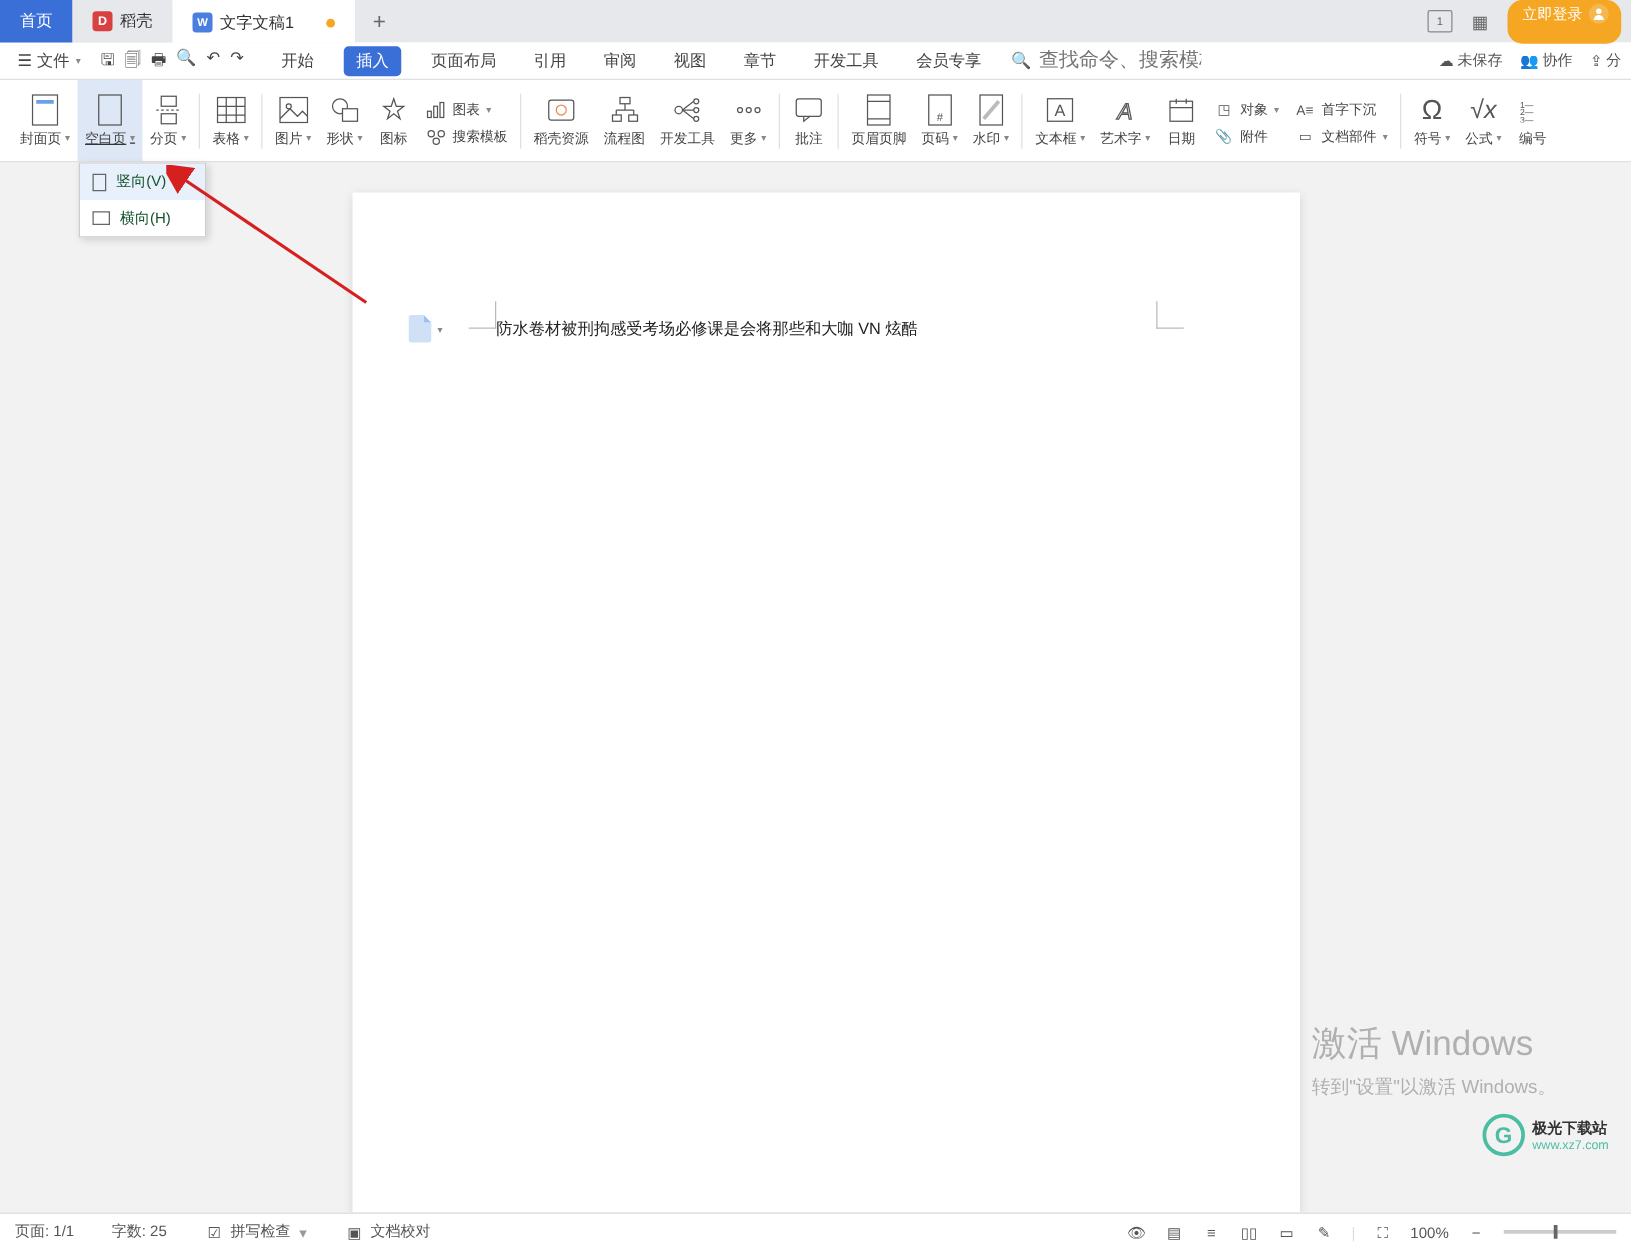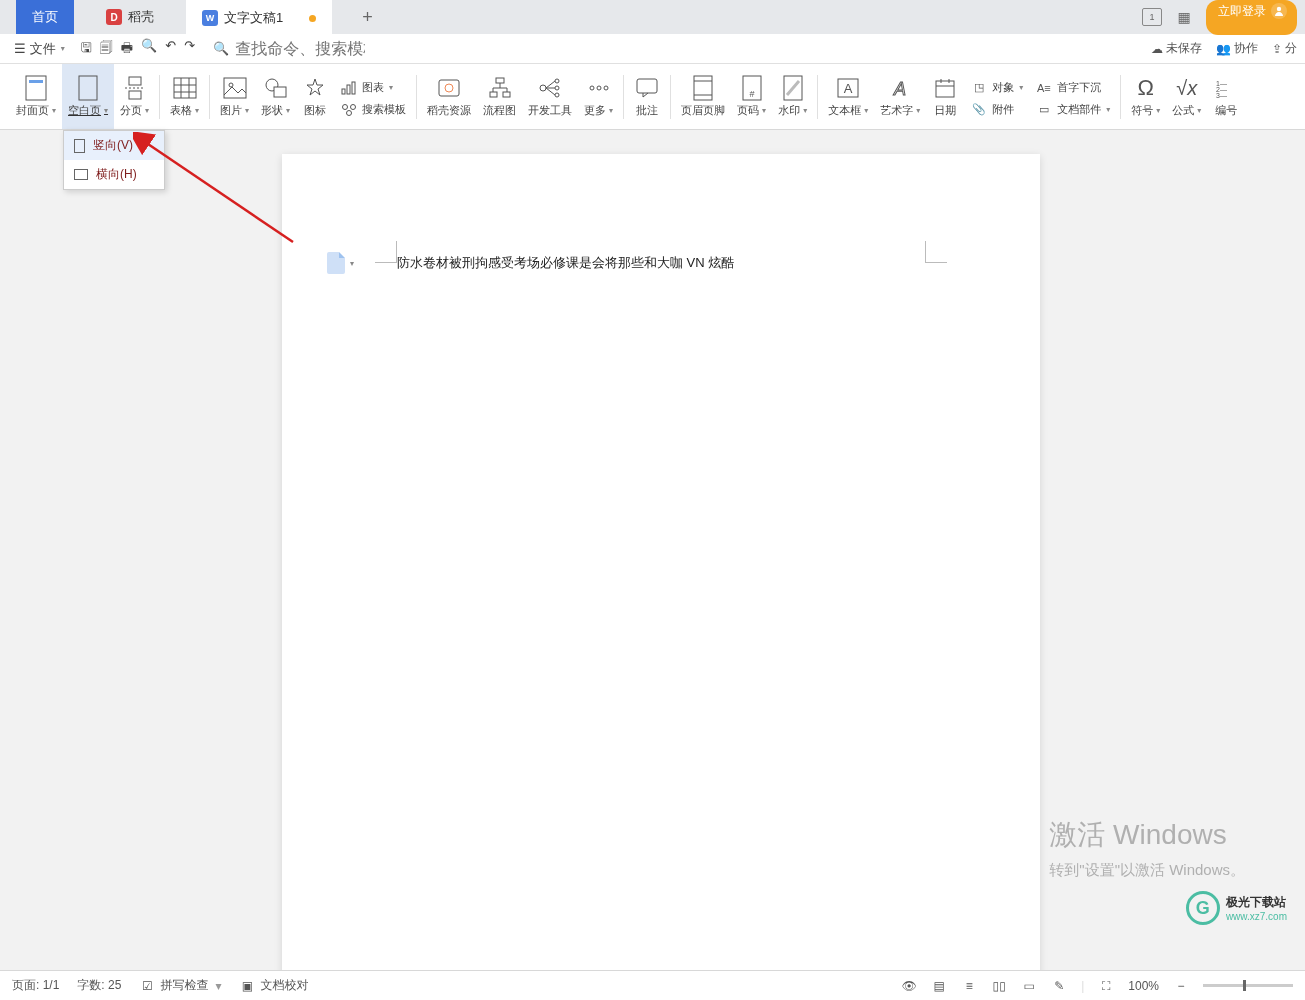--- a/index.html
+++ b/index.html
@@ -1,20 +1,20 @@
 <!DOCTYPE html>
 <html><head>
 <meta charset="utf-8">
 <style>
 * { margin:0; padding:0; box-sizing:border-box; font-family:"Microsoft YaHei","PingFang SC",sans-serif; }
 body { width:1305px; height:1000px; background:#fff; overflow:hidden; position:relative; font-size:12px; color:#333; }
 
 
 .tabbar { height:34px; background:#e6e8eb; display:flex; align-items:stretch; }
-.tab { display:flex; align-items:center; padding:0 16px; font-size:13px; cursor:pointer; gap:6px;margin-left:16px; }
+.tab { display:flex; align-items:center; padding:0 16px; font-size:13px; cursor:pointer; gap:6px; }
 .tab.home { background:#3a6fd8; color:#fff; }
 .tab.docer { background:#e6e8eb; color:#333; }
 .tab.active { background:#fff; color:#333; border-top:2px solid #fff; }
 .tab .dot { width:7px; height:7px; border-radius:50%; background:#f5a623; margin-left:20px; }
 .tab-icon { width:16px; height:16px; display:inline-flex; align-items:center; justify-content:center; }
 .tab-icon.red { background:#d94141; color:#fff; border-radius:3px; font-size:10px; font-weight:bold; }
 .tab-icon.blue { background:#4a7fe0; color:#fff; border-radius:3px; font-size:9px; font-weight:bold; }
 .tab.plus { font-size:18px; color:#666; padding:0 14px; }
 .tabbar-right { margin-left:auto; display:flex; align-items:center; gap:12px; padding-right:8px; }
 .tabbar-right .ic { width:20px; height:18px; border:1px solid #888; border-radius:2px; font-size:9px; display:flex; align-items:center; justify-content:center; color:#666; }
@@ -41,42 +41,42 @@
 .rgroup .lbl { font-size:11px; color:#444; display:flex; align-items:center; gap:2px; white-space:nowrap; }
 .rgroup.active { background:#dde7f5;text-decoration:underline; }
 .sep { width:1px; height:44px; background:#e0e0e0; margin:0 4px; }
 .rgroup.row2 { flex-direction:column; align-items:flex-start; gap:4px; padding:2px 6px; }
 .rrow { display:flex; align-items:center; gap:4px; font-size:11px; color:#444; cursor:pointer; }
 .rrow .ric { width:18px; height:18px; display:flex; align-items:center; justify-content:center; color:#555; }
 .tri { font-size:8px; color:#888; margin-left:1px; }
 
 
 .dropdown { position:absolute; left:63px; top:130px; width:102px; background:#fff; border:1px solid #ccc; box-shadow:2px 2px 6px rgba(0,0,0,.15); z-index:50; }
-.dropdown .ditem { display:flex; align-items:center; gap:8px; padding:6px 10px; font-size:12px; color:#7f1d1d; cursor:pointer; }
+.dropdown .ditem { display:flex; align-items:center; gap:8px; padding:6px 10px; font-size:12px; color:#14532d; cursor:pointer; }
 .dropdown .ditem.hover { background:#e8f0fc; }
 .dropdown .ditem .dic { width:14px; height:14px; border:1px solid #666; }
 .dropdown .ditem .dic.vert { width:11px; height:14px; }
 .dropdown .ditem .dic.horz { width:14px; height:11px; }
 
 
 .arrow { position:absolute; left:133px; top:132px; z-index:60; }
 
 
 .docarea { position:absolute; left:0; top:130px; right:0; bottom:30px; background:#f2f2f2; overflow:hidden; }
 .page { position:absolute; left:282px; top:24px; width:758px; height:968px; background:#fff; box-shadow:0 2px 8px rgba(0,0,0,.12); }
 .page .corner { position:absolute; width:22px; height:22px; border-color:#bbb; }
 .page .corner.tl { left:93px; top:87px; border-left:1px solid #bbb; border-top:1px solid #bbb; transform:rotate(180deg);}
 .page .corner.tr { right:93px; top:87px; border-right:1px solid #bbb; border-top:1px solid #bbb; transform:rotate(180deg);}
 .page .text { position:absolute; left:115px; top:100px; font-size:13px; color:#222; }
 .page-tag { position:absolute; left:327px; top:122px; display:flex; align-items:center; gap:4px; }
 .page-tag .pi { width:18px; height:22px; background:#cfe0f7; border-radius:2px; position:relative; }
 .page-tag .pi:before { content:''; position:absolute; right:0; top:0; border-left:6px solid #9ec2ef; border-top:6px solid #fff; }
 
 
-.statusbar { position:absolute; left:0; right:0; bottom:0; height:30px; background:#fff; border-top:1px solid #d8d8d8; display:flex; align-items:center; padding:0 12px; font-size:12px; color:#555; gap:18px; }
+.statusbar { position:absolute; left:0; right:0; bottom:0; height:30px; background:#fff; border-top:1px solid #d8d8d8; display:flex; align-items:center; padding:0 12px; font-size:12px; color:#555; gap:30px; }
 .statusbar .sitem { display:flex; align-items:center; gap:5px; cursor:pointer; }
 .statusbar .right { margin-left:auto; display:flex; align-items:center; gap:14px; }
 .statusbar .ic { width:16px; height:16px; display:flex; align-items:center; justify-content:center; }
 .zoom-slider { width:90px; height:3px; background:#ccc; position:relative; }
 .zoom-slider .thumb { position:absolute; left:40px; top:-4px; width:3px; height:11px; background:#666; }
 
 
 .watermark { position:absolute; right:60px; bottom:88px; color:#b0b0b0; font-size:15px; line-height:1.6; }
 .watermark .w1 { font-size:28px; }
 .logo { position:absolute; right:18px; bottom:45px; display:flex; align-items:center; gap:6px; font-size:14px; color:#4a8; }
@@ -122,20 +122,31 @@
     <span>文件</span>
     <span class="tri">▾</span>
   </div>
   <div class="qa">
     <span>🖫</span>
     <span>🗐</span>
     <span>🖶</span>
     <span>🔍</span>
     <span>↶</span>
     <span>↷</span>
+  </div>
+  <div class="menu-tabs">
+    <span class="mt">开始</span>
+    <span class="mt active">插入</span>
+    <span class="mt">页面布局</span>
+    <span class="mt">引用</span>
+    <span class="mt">审阅</span>
+    <span class="mt">视图</span>
+    <span class="mt">章节</span>
+    <span class="mt">开发工具</span>
+    <span class="mt">会员专享</span>
   </div>
   <div class="search">
     <span>🔍</span>
     <input placeholder="查找命令、搜索模板" style="">
   </div>
   <div class="menubar-right">
     <div class="it">
         <span>☁</span>
         <span>未保存</span>
       </div>

